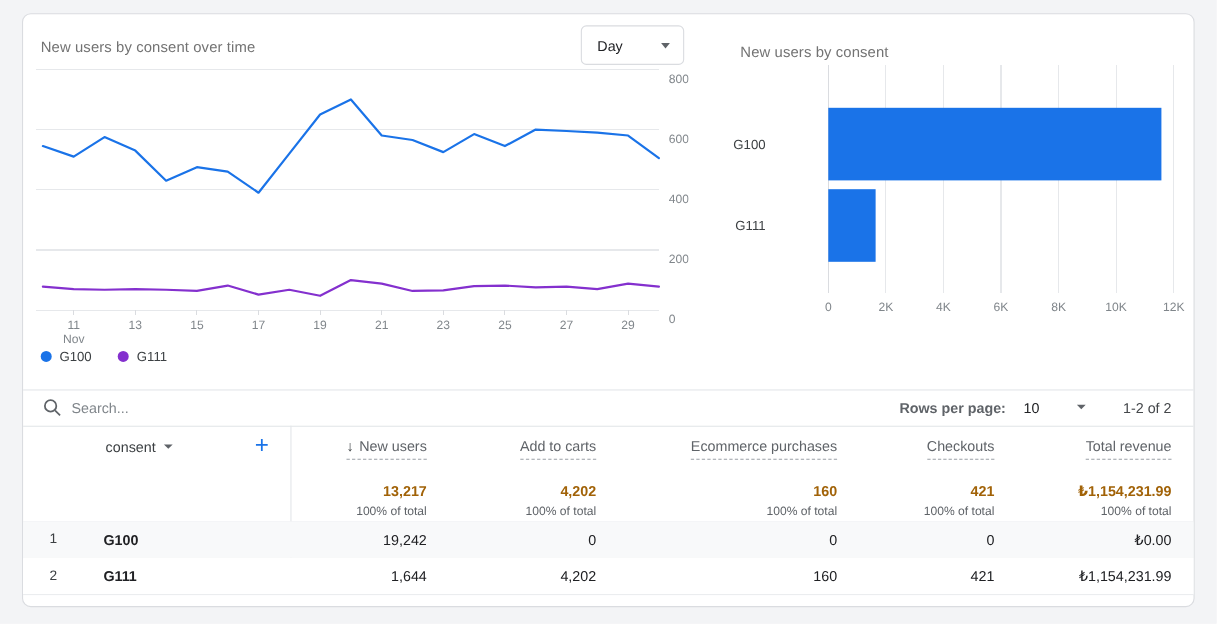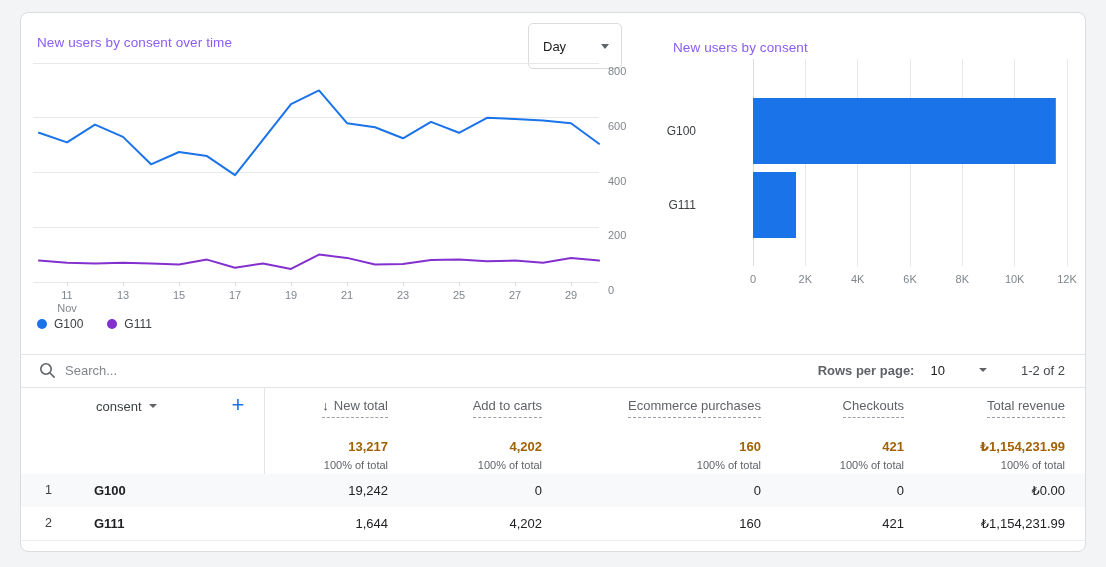--- a/index.html
+++ b/index.html
@@ -6,26 +6,26 @@
   body {
     font-family: "Liberation Sans", "DejaVu Sans", sans-serif;
     background: #f3f4f6;
   }
   .page { position: relative; width: 1106px; height: 567px; background: #f3f4f6; overflow: hidden; }
   .card {
     position: absolute; left: 20px; top: 12px; width: 1066px; height: 540px;
     background: #ffffff; border: 1px solid #dadce0; border-radius: 8px;
   }
   .chart-title {
-    position: absolute; font-size: 13.5px; color: #8b5cf6; letter-spacing: .1px;
+    position: absolute; font-size: 13.5px; color: #737373; letter-spacing: .1px;
   }
   .title-line { left: 16px; top: 22px; }
   .title-bar  { left: 652px; top: 27px; }
   .day-dd {
-    position: absolute; left: 507px; top: 10px; width: 94px; height: 46px;
+    position: absolute; left: 507px; top: 10px; width: 94px; height: 36px;
     border: 1px solid #dadce0; border-radius: 5px; background: #fff;
     display: flex; align-items: center; padding: 0 12px 0 14px; cursor: pointer;
   }
   .day-dd span.val { font-size: 13px; color: #202124; flex: 1; }
   .caret-down {
     width: 0; height: 0; border-left: 4.5px solid transparent; border-right: 4.5px solid transparent;
     border-top: 5px solid #5f6368; display: inline-block;
   }
   .caret-sm {
     width: 0; height: 0; border-left: 4px solid transparent; border-right: 4px solid transparent;
@@ -180,21 +180,21 @@
 
     <div class="hr hr2"></div>
     <div class="vdiv"></div>
 
     <div class="dim-header">
       <span class="dim-label">consent</span>
       <span class="caret-sm"></span>
     </div>
     <div class="add-btn">+</div>
 
-    <div class="th r0"><span class="sort-arrow">↓</span><span>New total</span></div>
+    <div class="th r0"><span class="sort-arrow">↓</span><span>New users</span></div>
     <div class="th r1"><span>Add to carts</span></div>
     <div class="th r2"><span>Ecommerce purchases</span></div>
     <div class="th r3"><span>Checkouts</span></div>
     <div class="th r4"><span>Total revenue</span></div>
 
     <div class="tot-num r0">13,217</div>
     <div class="tot-num r1">4,202</div>
     <div class="tot-num r2">160</div>
     <div class="tot-num r3">421</div>
     <div class="tot-num r4">₺1,154,231.99</div>

